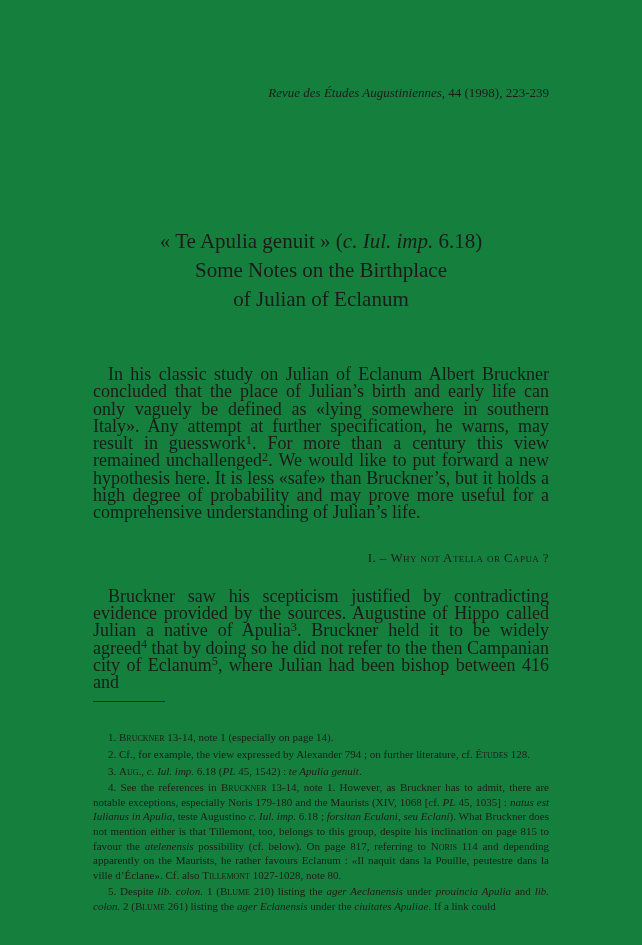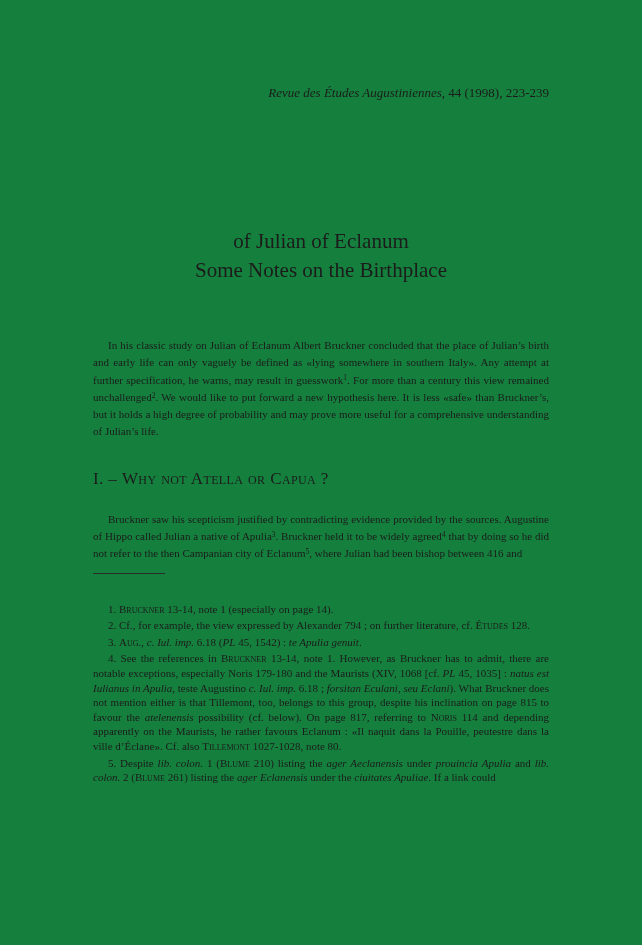--- a/index.html
+++ b/index.html
@@ -34,32 +34,32 @@
     white-space: nowrap;
   }
   .title-block {
     margin-top: 126px;
     text-align: center;
     font-size: 21px;
     line-height: 29px;
     font-weight: normal;
   }
   .body-par {
-    font-size: 11px;
+    font-size: 18px;
     line-height: 17.3px;
     text-align: justify;
     margin: 0;
     text-indent: 15px;
   }
   .par-1 { margin-top: 52px; }
   .par-2 { margin-top: 0; }
   .section-heading {
     margin: 28px 0 22px 0;
-    text-align: left;
-    font-size: 17px;
+    text-align: right;
+    font-size: 13px;
     font-weight: normal;
     letter-spacing: 0.4px;
   }
   .footnote-rule {
     width: 72px;
     height: 0;
     border-top: 1.5px solid #2a2a2a;
     margin: 10px 0 7px 0;
   }
   .footnotes {
@@ -74,22 +74,23 @@
   }
 </style>
 </head>
 <body>
 
 <div class="page">
 
   <div class="journal-ref"><span class="i">Revue des Études Augustiniennes</span><span>, 44 (1998), 223-239</span></div>
 
   <h1 class="title-block">
+    <div><span>« Te Apulia genuit » (</span><span class="i">c. Iul. imp.</span><span> 6.18)</span></div>
+    <div><span>Some Notes on the Birthplace</span></div>
     <div><span>of Julian of Eclanum</span></div>
-    <div><span>Some Notes on the Birthplace</span></div>
   </h1>
 
   <p class="body-par par-1"><span>In his classic study on Julian of Eclanum Albert Bruckner concluded that the place of Julian’s birth and early life can only vaguely be defined as «lying somewhere in southern Italy». Any attempt at further specification, he warns, may result in guesswork</span><span class="sup">1</span><span>. For more than a century this view remained unchallenged</span><span class="sup">2</span><span>. We would like to put forward a new hypothesis here. It is less «safe» than Bruckner’s, but it holds a high degree of probability and may prove more useful for a comprehensive understanding of Julian’s life.</span></p>
 
   <h2 class="section-heading"><span>I. – </span><span class="sc">Why not Atella or Capua ?</span></h2>
 
   <p class="body-par par-2"><span>Bruckner saw his scepticism justified by contradicting evidence provided by the sources. Augustine of Hippo called Julian a native of Apulia</span><span class="sup">3</span><span>. Bruckner held it to be widely agreed</span><span class="sup">4</span><span> that by doing so he did not refer to the then Campanian city of Eclanum</span><span class="sup">5</span><span>, where Julian had been bishop between 416 and</span></p>
 
   <div class="footnote-rule"></div>
 

